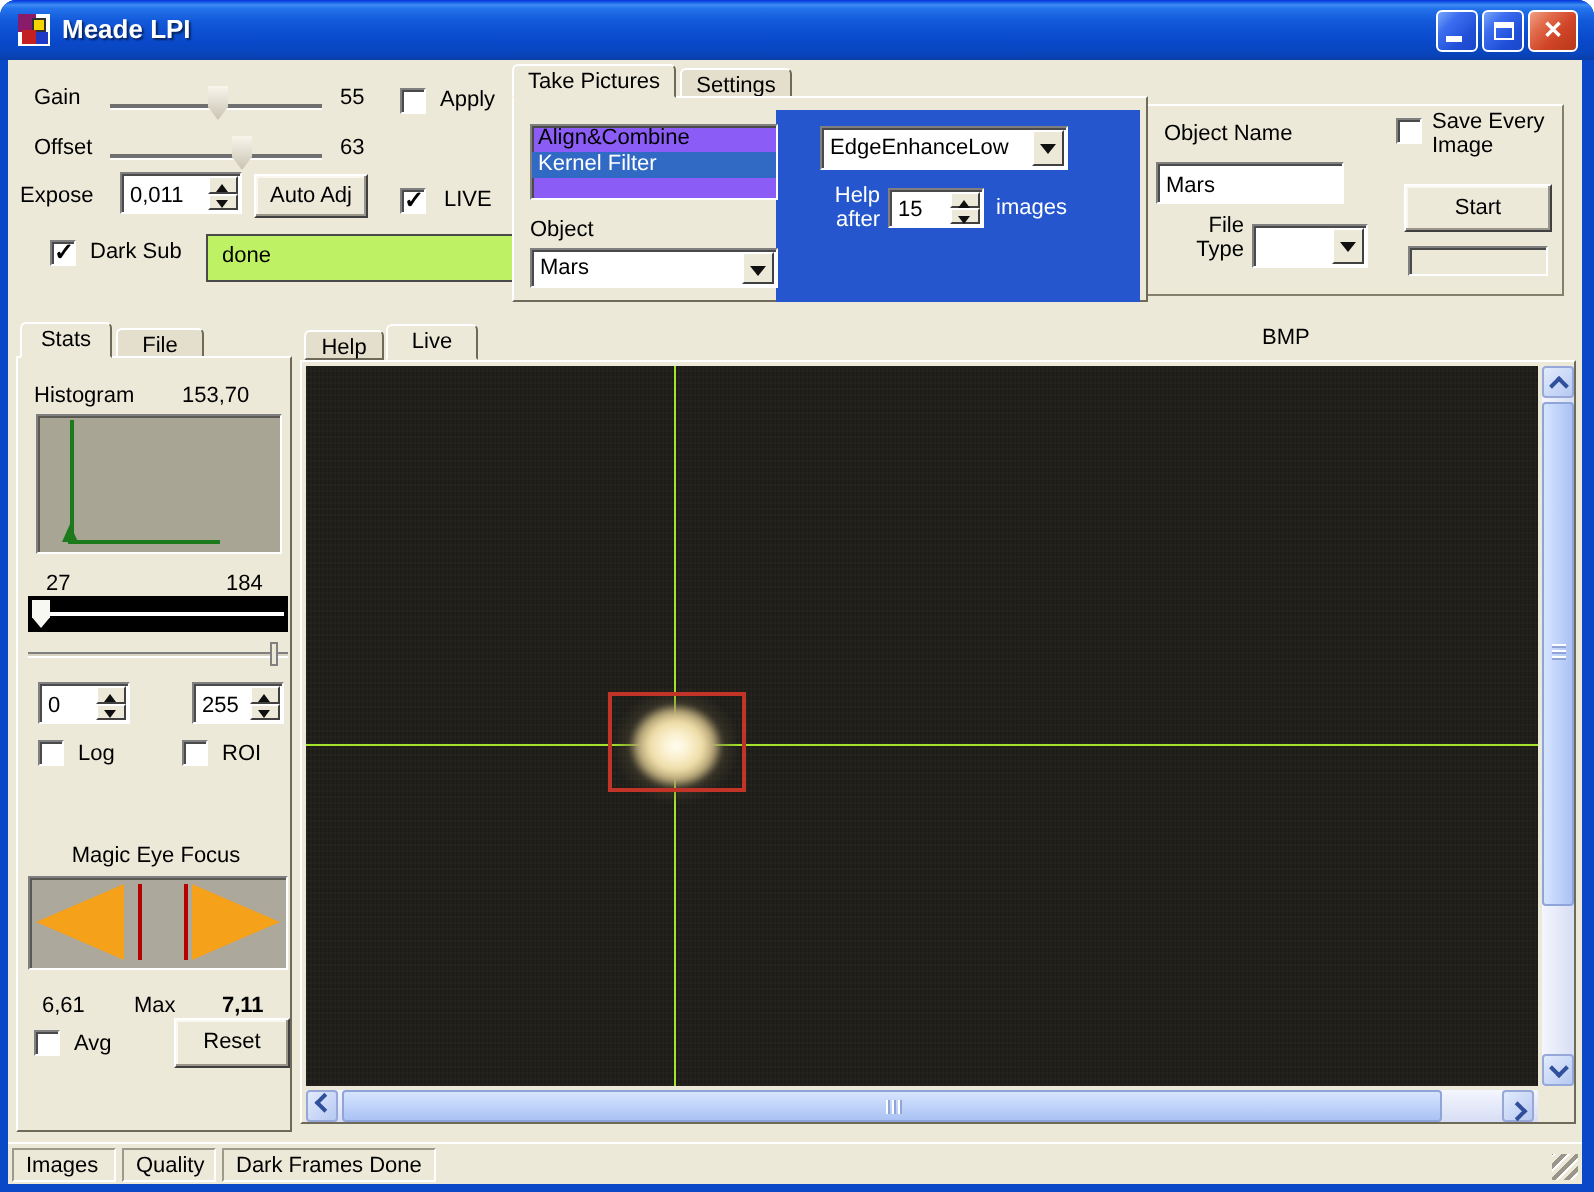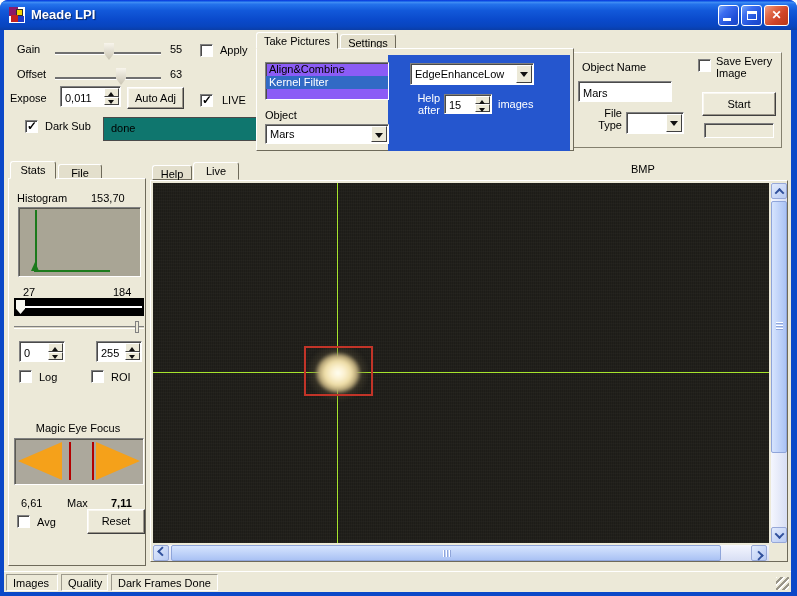--- a/index.html
+++ b/index.html
@@ -155,21 +155,21 @@
             <span class="tri-dn"></span>
           </div>
       </div>
     </div>
     <div class="btn3d" style="left:123px;top:57px;width:57px;height:22px;padding-top:4px;">Auto Adj</div>
     <div class="cb checked" style="left:196px;top:64px;"></div>
     <span class="lbl" style="left:218px;top:64px;">LIVE</span>
 
     <div class="cb checked" style="left:21px;top:90px;"></div>
     <span class="lbl" style="left:41px;top:90px;">Dark Sub</span>
-    <div style="position:absolute;left:99px;top:87px;width:160px;height:24px;border:1px solid #4A4A4A;background:#0f766e;">
+    <div style="position:absolute;left:99px;top:87px;width:160px;height:24px;border:1px solid #4A4A4A;background:#bef264;">
       <span style="position:absolute;left:7px;top:4px;">done</span>
     </div>
 
     <div class="tab active" style="left:252px;top:2px;width:82px;height:17px;">Take Pictures</div>
     <div class="tab inactive" style="left:336px;top:4px;width:56px;height:15px;">Settings</div>
     <div class="page" style="left:252px;top:18px;width:318px;height:103px;"></div>
 
     <div class="list" style="left:261px;top:32px;width:124px;height:38px;z-index:5;">
       <div class="list-item">Align&amp;Combine</div>
       <div class="list-item sel">Kernel Filter</div>

